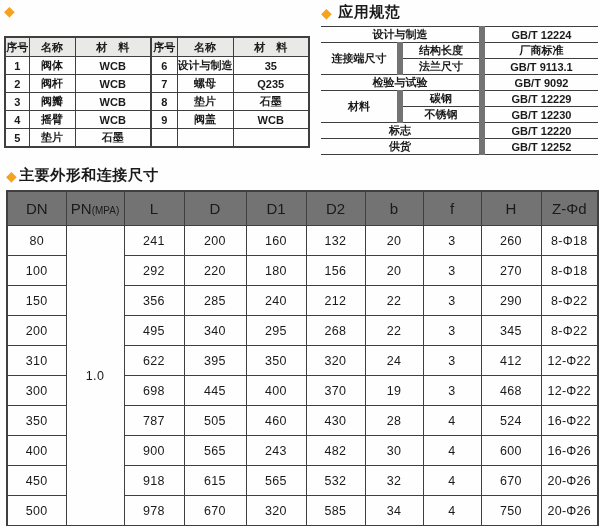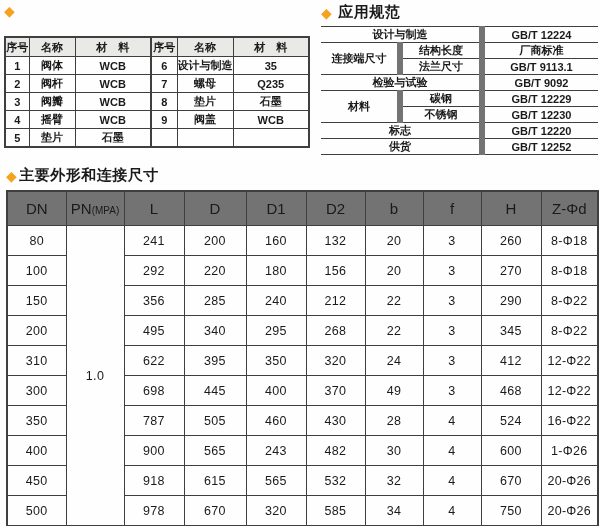--- a/index.html
+++ b/index.html
@@ -249,21 +249,21 @@
             <td>3</td>
             <td>412</td>
             <td>12-Φ22</td>
           </tr>
           <tr>
             <td>300</td>
             <td>698</td>
             <td>445</td>
             <td>400</td>
             <td>370</td>
-            <td>49</td>
+            <td>19</td>
             <td>3</td>
             <td>468</td>
             <td>12-Φ22</td>
           </tr>
           <tr>
             <td>350</td>
             <td>787</td>
             <td>505</td>
             <td>460</td>
             <td>430</td>
@@ -274,21 +274,21 @@
           </tr>
           <tr>
             <td>400</td>
             <td>900</td>
             <td>565</td>
             <td>243</td>
             <td>482</td>
             <td>30</td>
             <td>4</td>
             <td>600</td>
-            <td>1-Φ26</td>
+            <td>16-Φ26</td>
           </tr>
           <tr>
             <td>450</td>
             <td>918</td>
             <td>615</td>
             <td>565</td>
             <td>532</td>
             <td>32</td>
             <td>4</td>
             <td>670</td>

